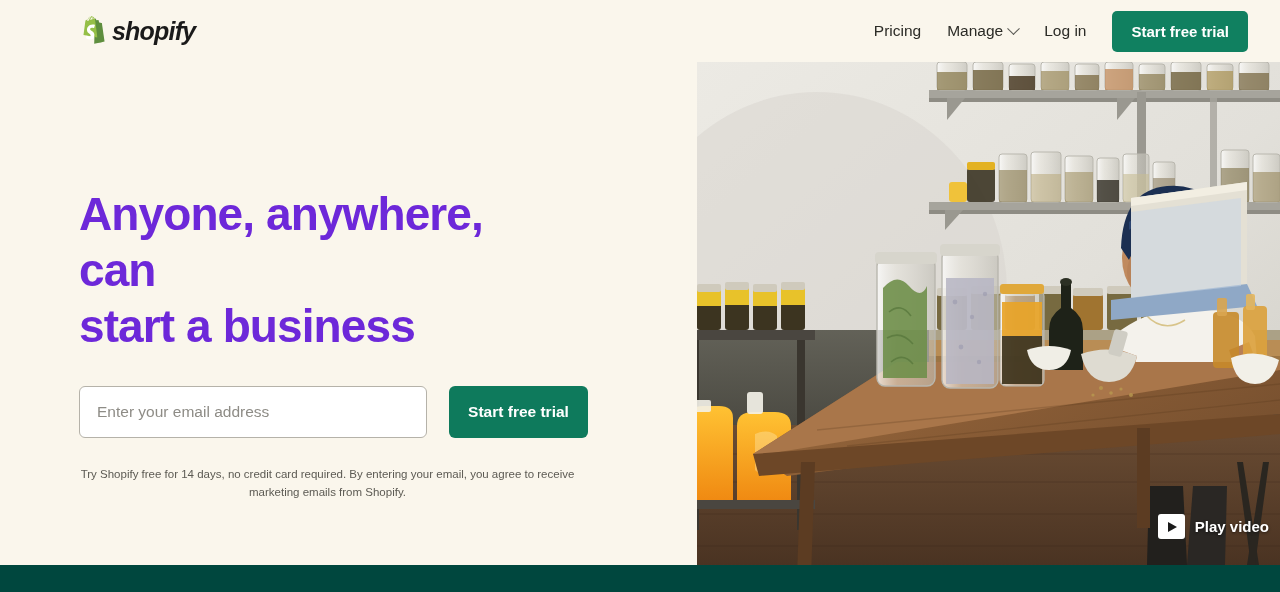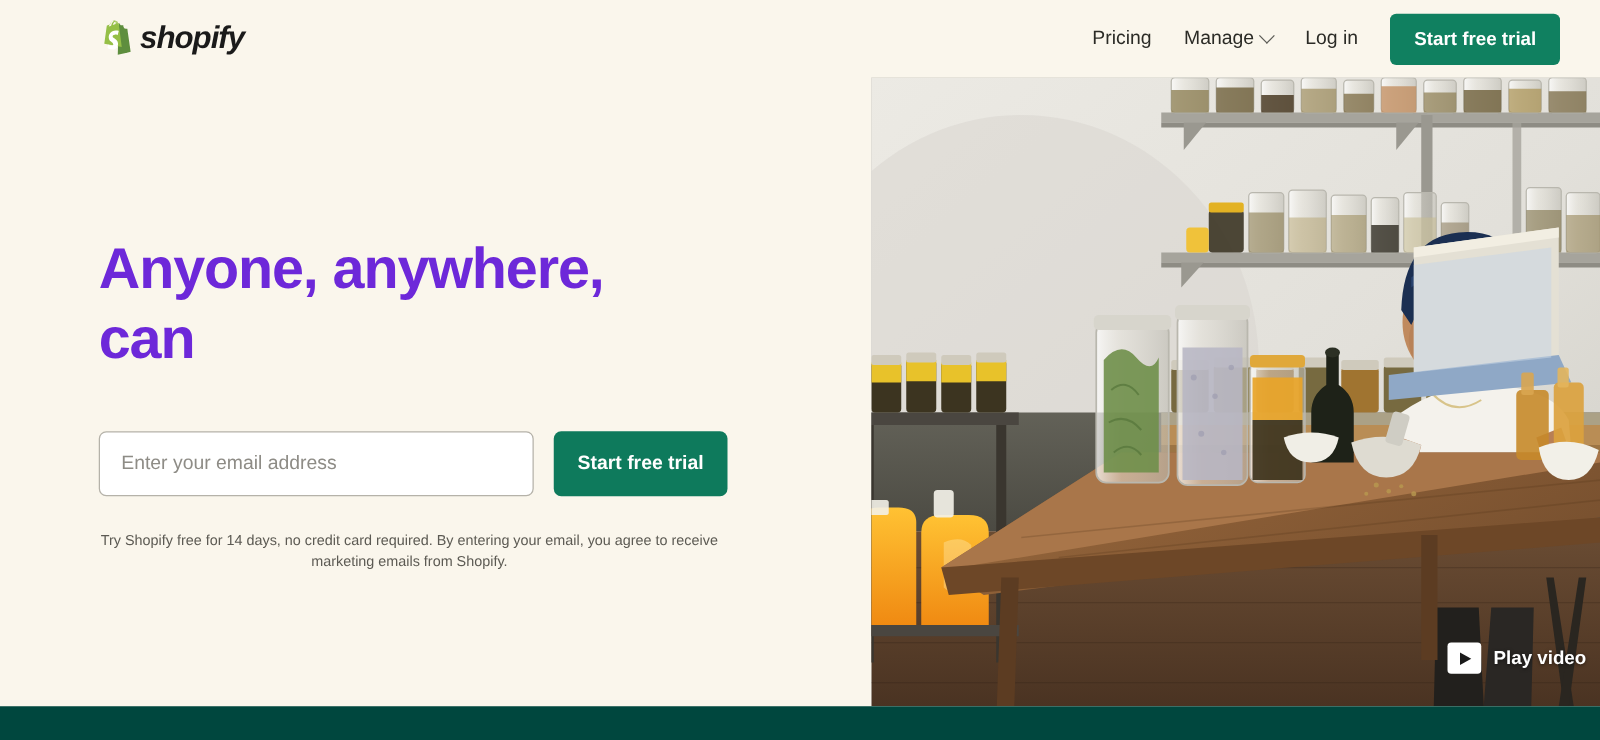--- a/index.html
+++ b/index.html
@@ -28,20 +28,21 @@
     top: 0; left: 0;
     width: 1280px;
     height: 62px;
     display: flex;
     align-items: center;
     z-index: 30;
   }
 
   .logo-wrap {
     display: flex;
+    align-items: center;
     gap: 7px;
     margin-left: 79px;
     cursor: pointer;
   }
   .logo-mark { width: 26px; height: 30px; display: block; }
   .logo-word {
     font-size: 25px;
     font-weight: bold;
     font-style: italic;
     color: #1a1a1a;
@@ -108,22 +109,22 @@
     line-height: 1.22;
     font-weight: bold;
     color: #6d28d9;
     letter-spacing: -0.9px;
     max-width: 470px;
   }
 
   .signup-row {
     display: flex;
     align-items: stretch;
-    gap: 16px;
-    margin-top: 47px;
+    gap: 22px;
+    margin-top: 32px;
   }
   .email-input {
     width: 348px;
     height: 52px;
     border: 1px solid #b5b2a9;
     border-radius: 6px;
     background: #ffffff;
     padding: 0 17px;
     font-size: 15.5px;
     color: #2b2b26;
@@ -240,20 +241,21 @@
       <div class="nav-item">
         <span>Log in</span>
       </div>
       <button class="cta-header">Start free trial</button>
     </div>
   </div>
 
   <div class="hero-left">
     <h1 class="headline">
       <span>Anyone, anywhere, can</span><br>
+      <span>start a business</span>
     </h1>
 
     <div class="signup-row">
       <input class="email-input" type="email" placeholder="Enter your email address" style="">
       <button class="cta-hero">Start free trial</button>
     </div>
 
     <p class="legal">Try Shopify free for 14 days, no credit card required. By entering your email, you agree to receive marketing emails from Shopify.</p>
   </div>
 

